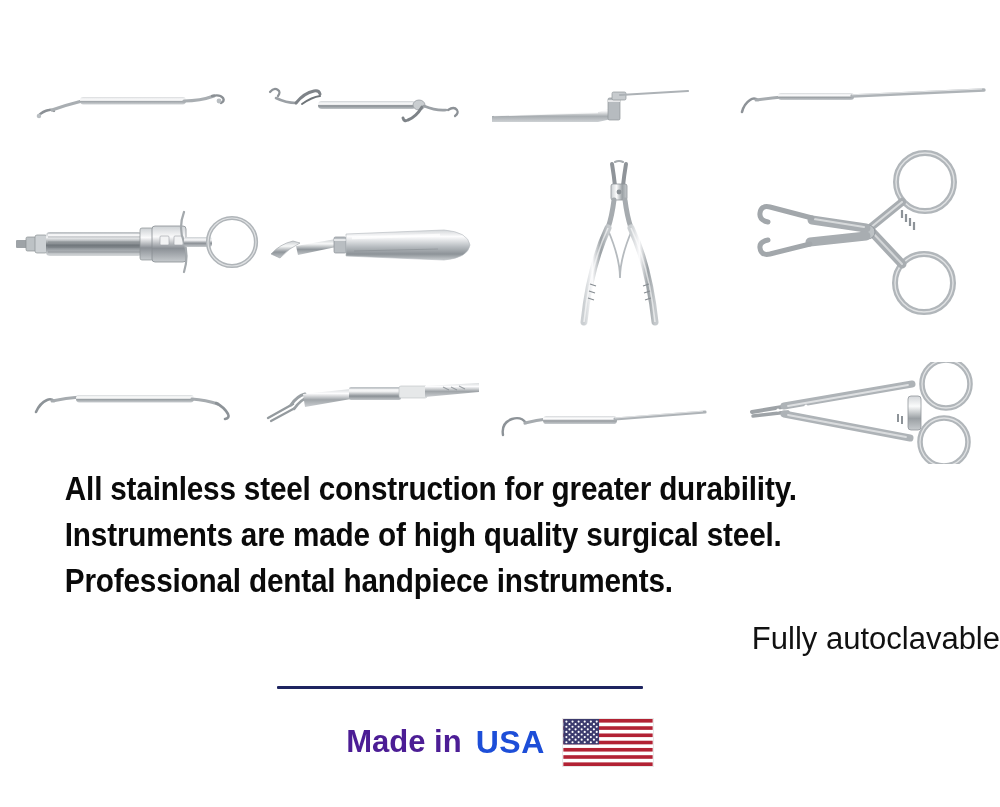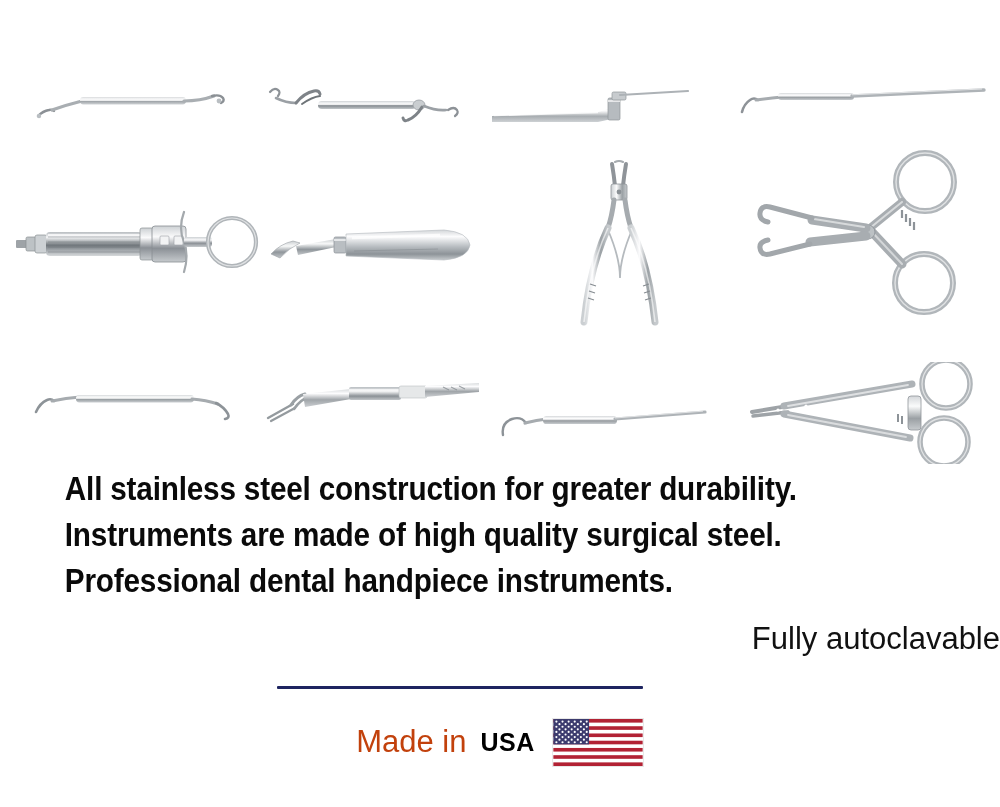--- a/index.html
+++ b/index.html
@@ -91,30 +91,30 @@
     left: 0;
     top: 712px;
     width: 1000px;
     height: 60px;
     display: flex;
     align-items: center;
     justify-content: center;
   }
   .madein-text {
     font-family: "Liberation Sans", sans-serif;
-    font-weight: normal;
+    font-weight: bold;
     font-size: 31px;
-    color: #c2410c;
+    color: #4c1d95;
     letter-spacing: 0px;
   }
   .usa-text {
     font-family: "Liberation Sans", sans-serif;
     font-weight: bold;
-    font-size: 25px;
-    color: #000000;
+    font-size: 32px;
+    color: #1d4ed8;
     margin-left: 14px;
     letter-spacing: 0.5px;
   }
   .flag {
     margin-left: 17px;
     width: 92px;
     height: 49px;
     display: block;
     border: 1px solid #e8e8e8;
     box-sizing: border-box;

